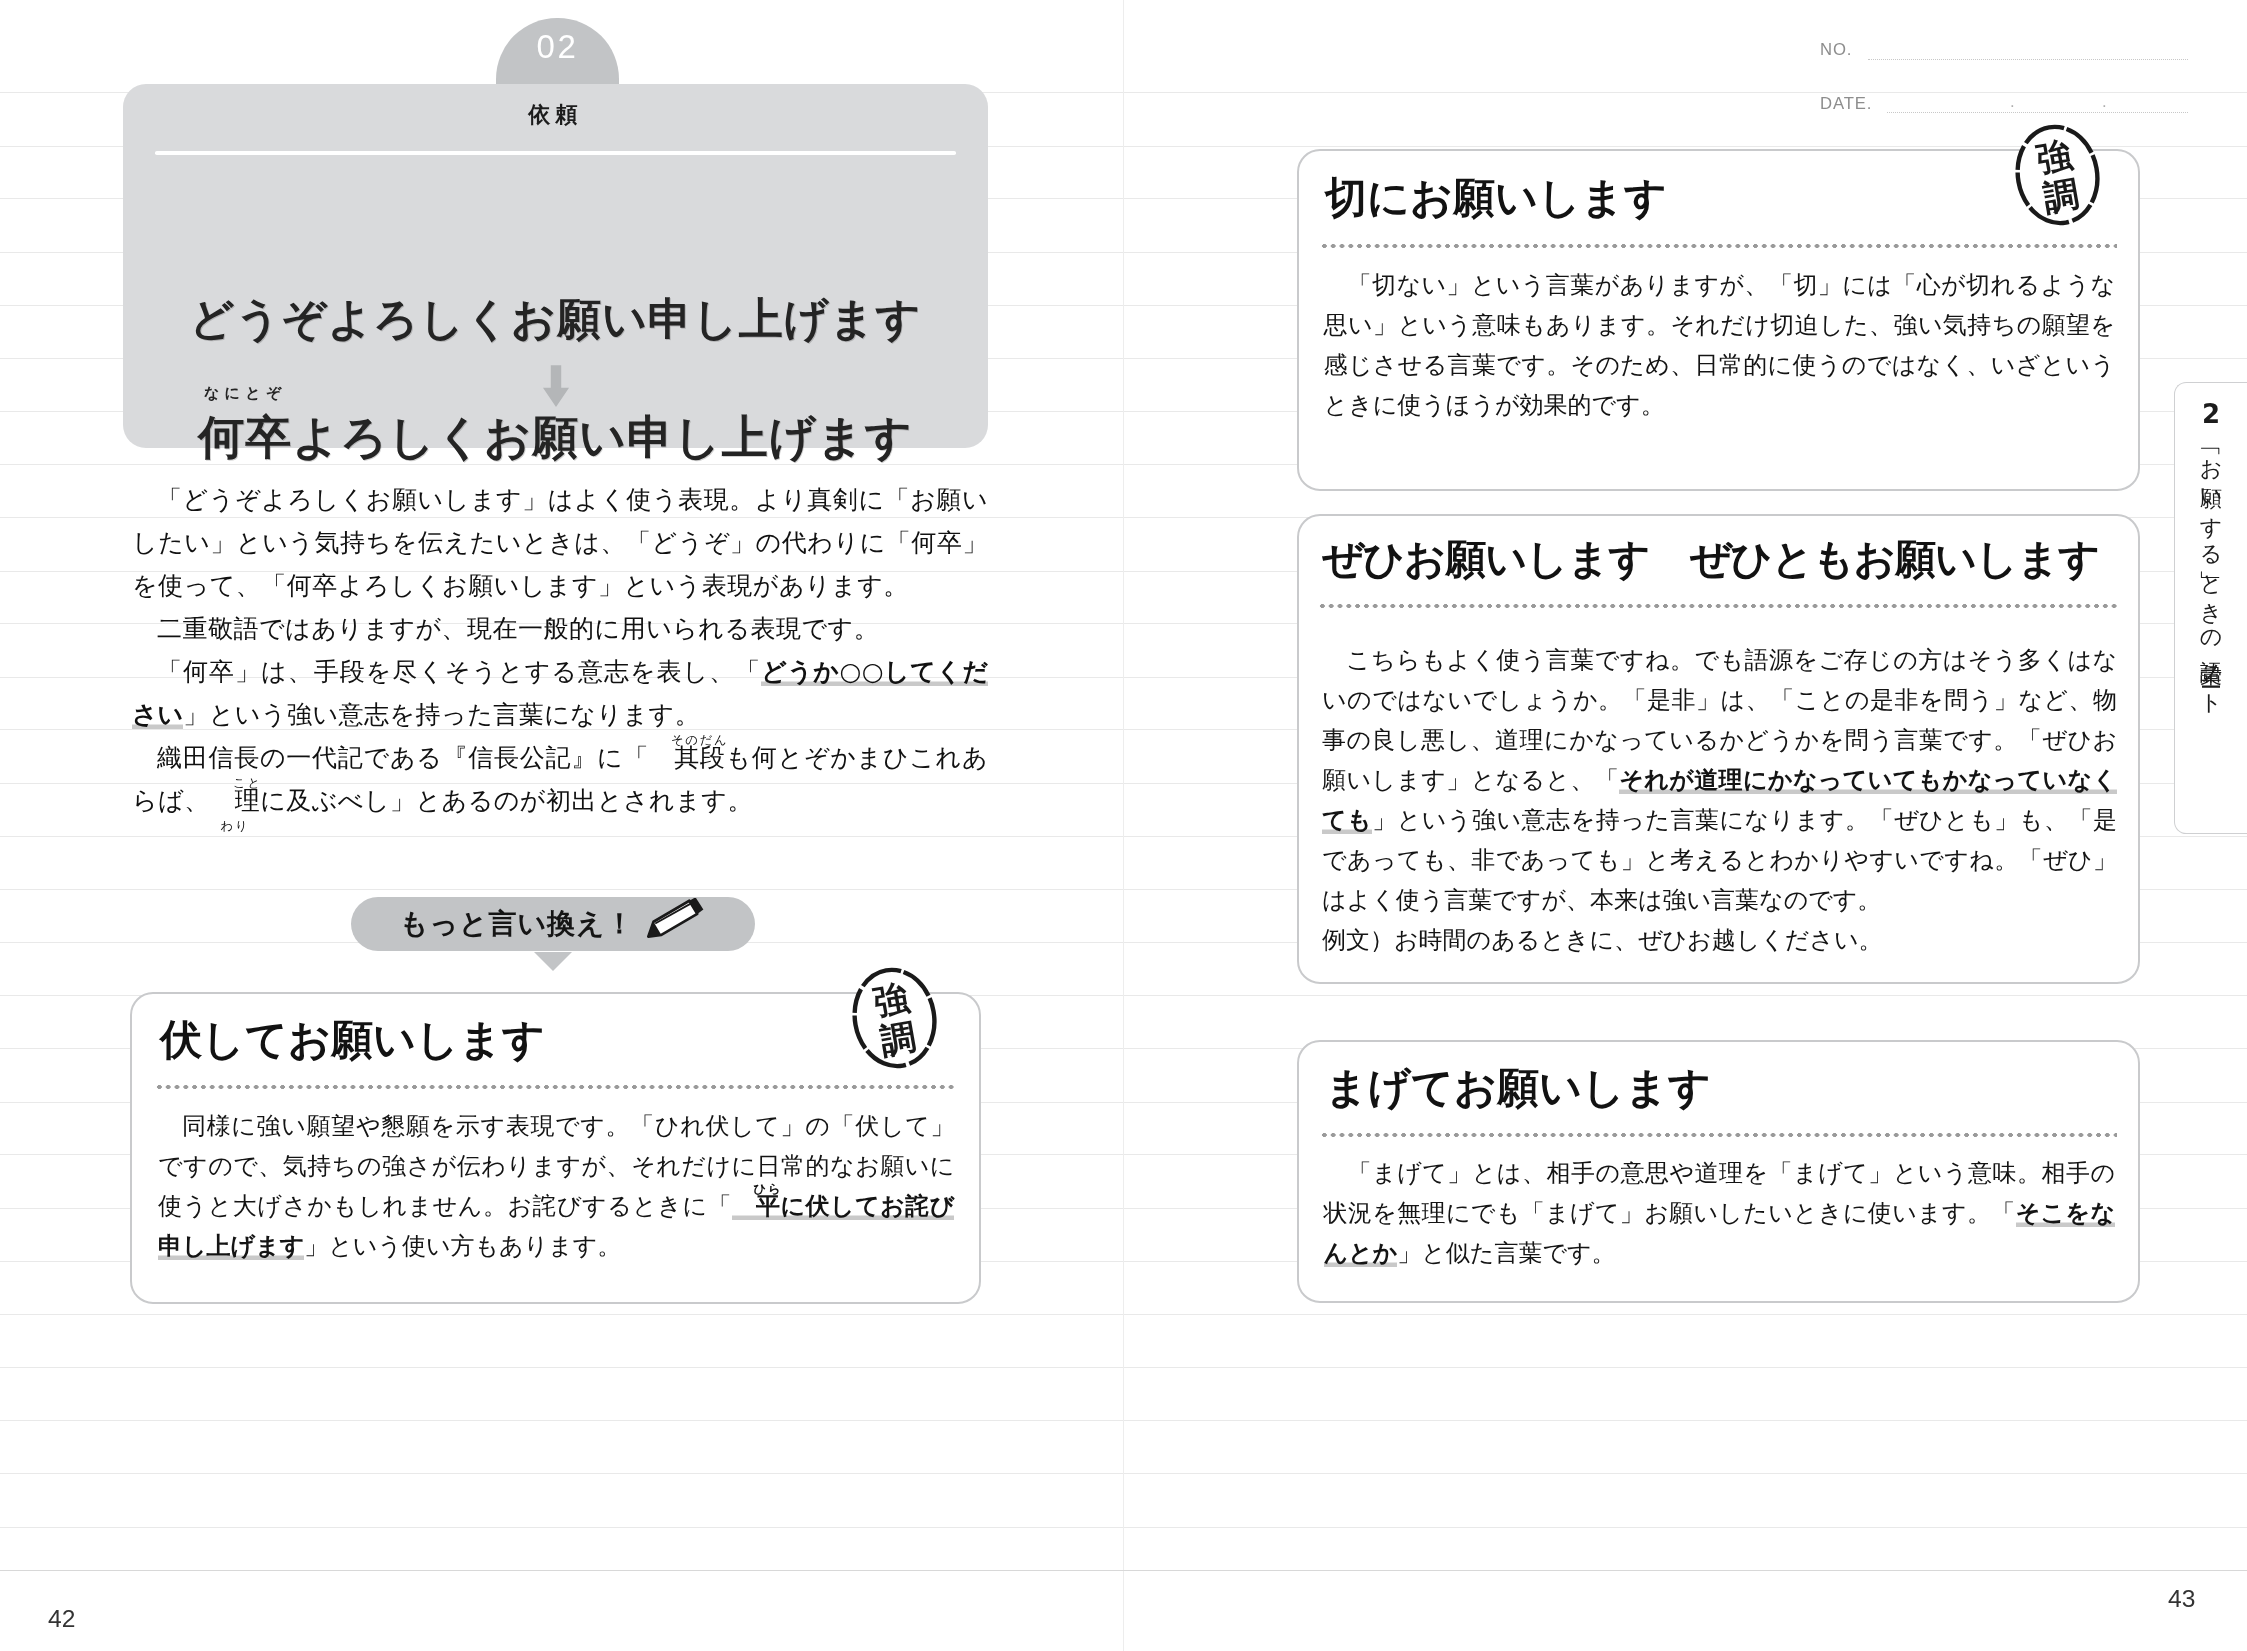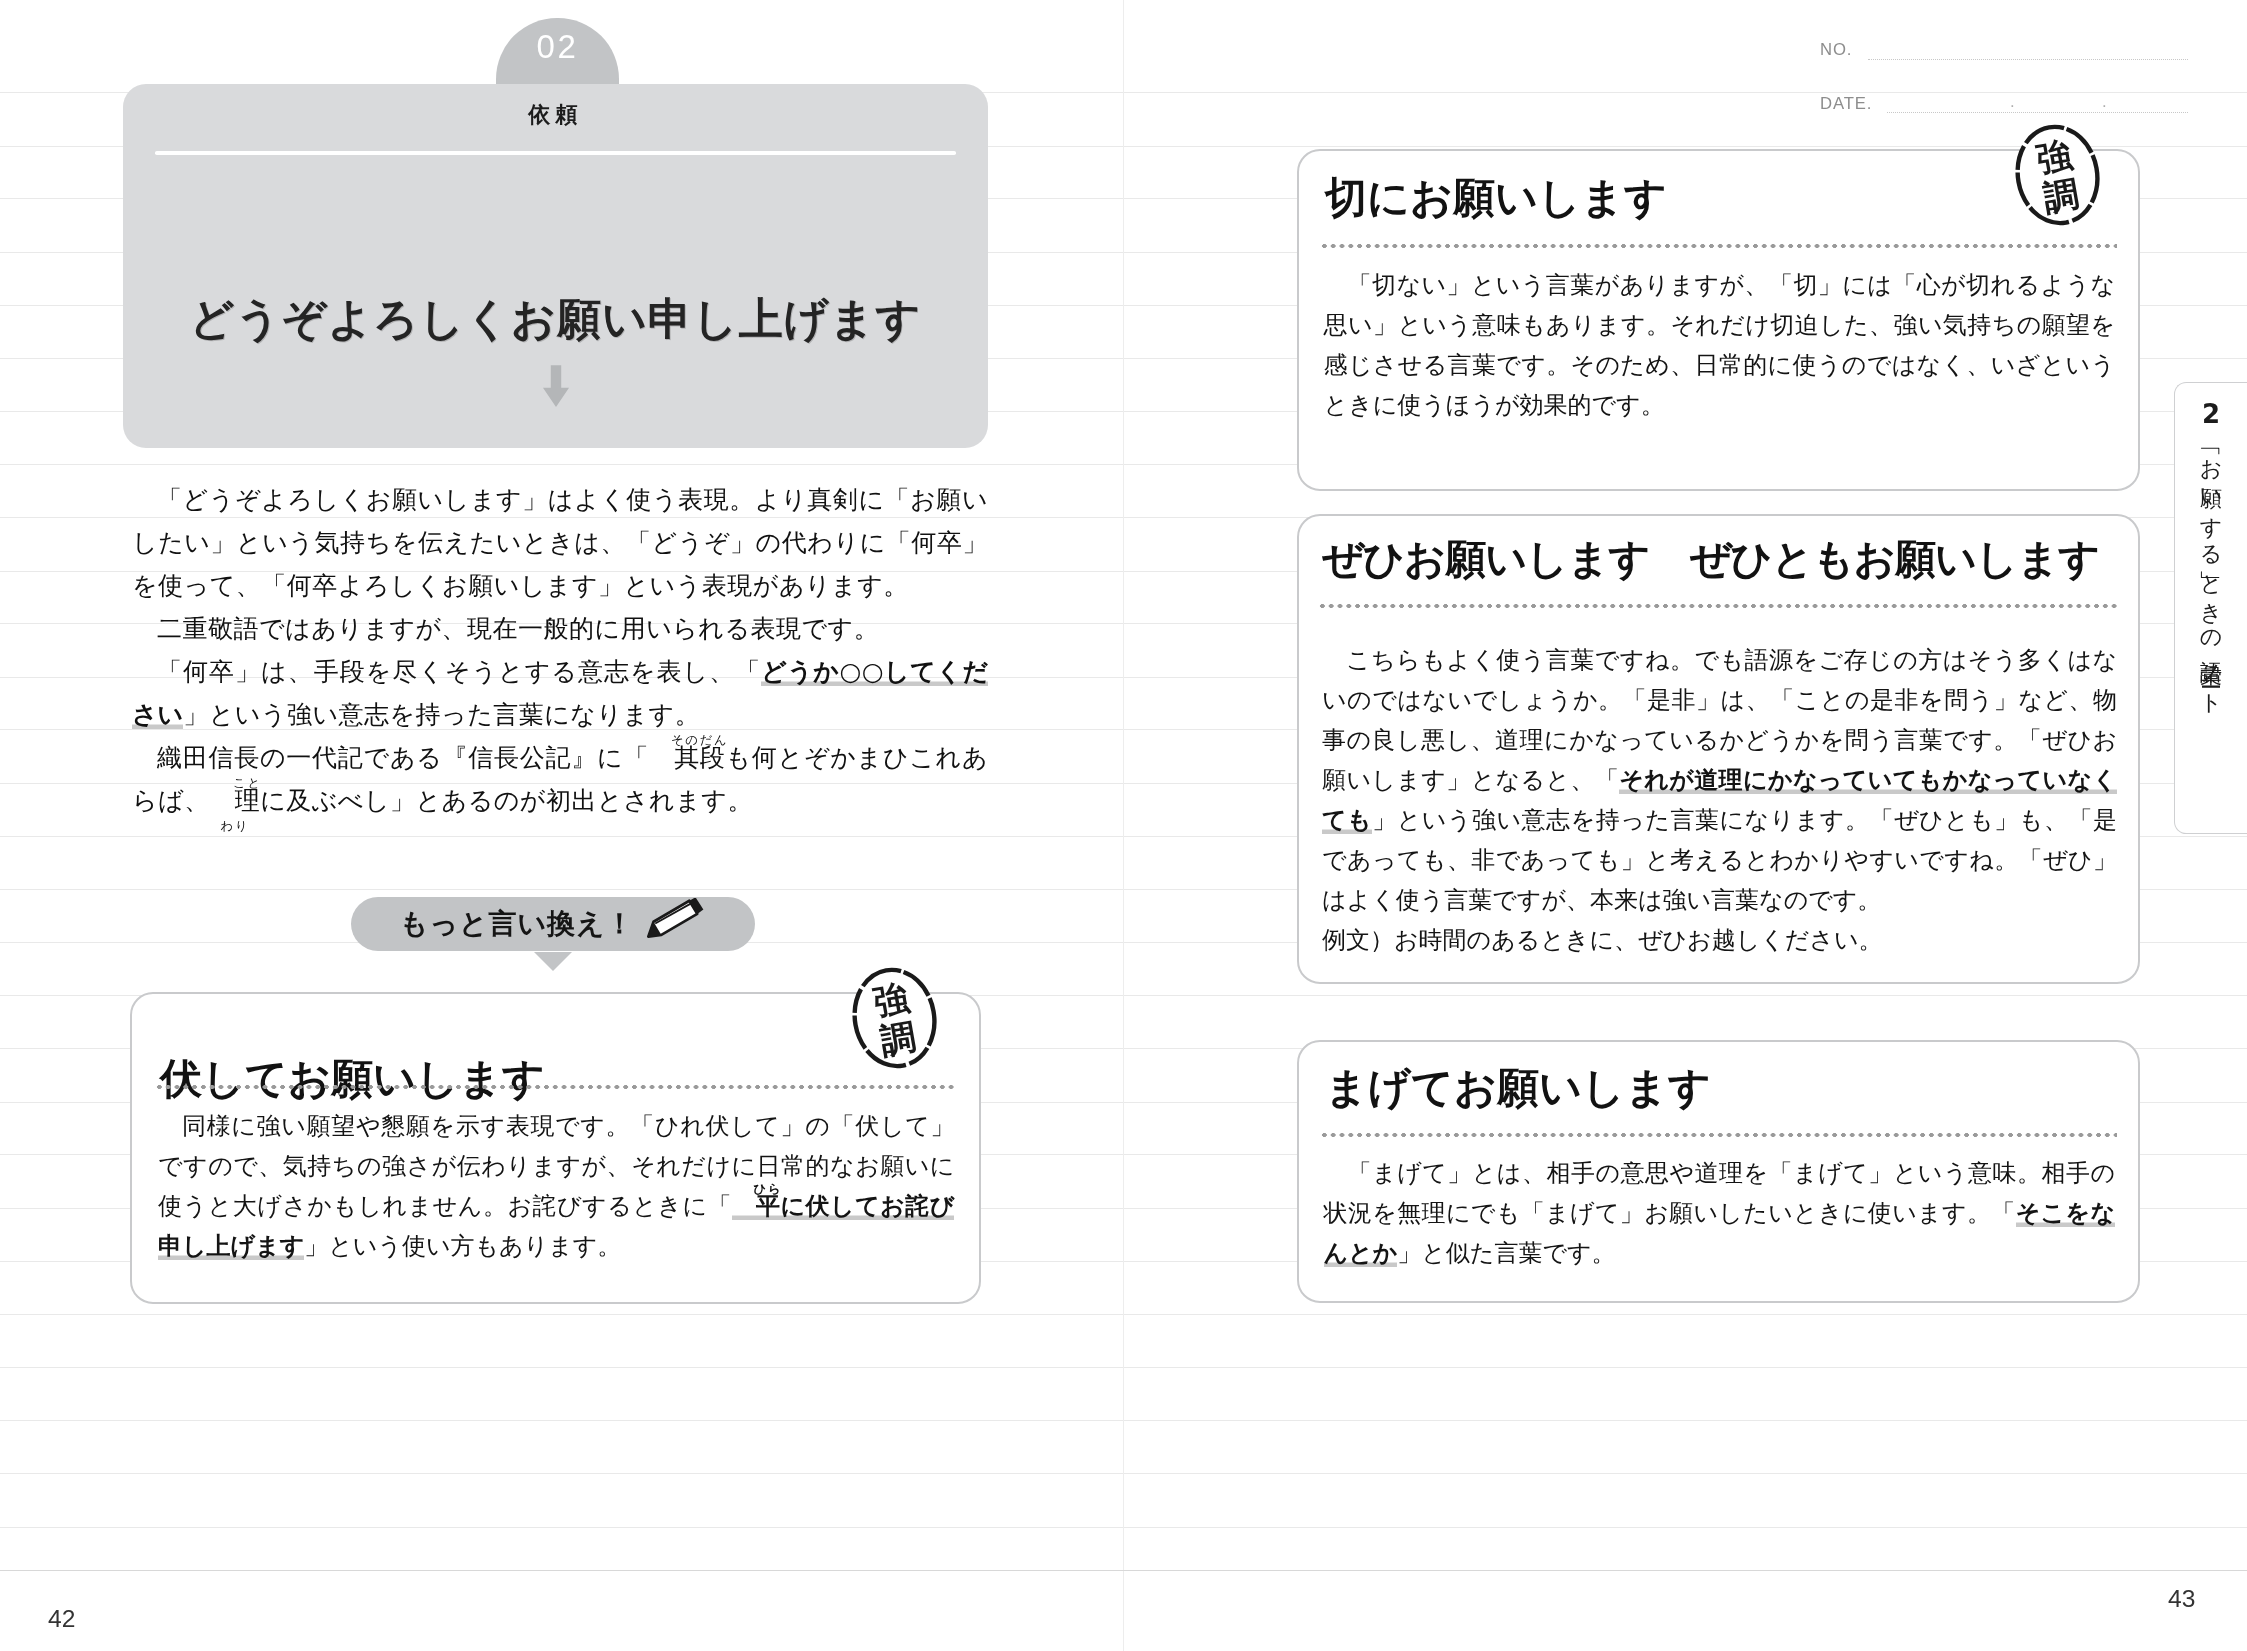--- a/index.html
+++ b/index.html
@@ -134,20 +134,23 @@
     <div class="hr"></div>
 
     <div class="phrase" style="top:206px;">どうぞよろしくお願い申し上げます</div>
 
     <div class="arrowdown" style="top:281px;">
       <svg width="40" height="44" viewBox="0 0 46 50" aria-hidden="true">
         <path d="M17 0 h12 v26 h9 L23 48 L8 26 h9 Z" fill="#b4b6b8"></path>
       </svg>
     </div>
 
+    <div class="phrase big" style="top:323px;">
+      <span class="ruby-wrap"><span class="rt">なにとぞ</span><span>何卒</span></span><span>よろしくお願い申し上げます</span>
+    </div>
   </div>
 
   <div class="bodytext" style="left:132px;top:478px;width:856px;">
     <p>「どうぞよろしくお願いします」はよく使う表現。より真剣に「お願いしたい」という気持ちを伝えたいときは、「どうぞ」の代わりに「何卒」を使って、「何卒よろしくお願いします」という表現があります。</p>
     <p>二重敬語ではありますが、現在一般的に用いられる表現です。</p>
     <p><span>「何卒」は、手段を尽くそうとする意志を表し、「</span><span class="hl">どうか○○してください</span><span>」という強い意志を持った言葉になります。</span></p>
     <p><span>織田信長の一代記である『信長公記』に「</span><span class="rb"><span class="rt">そのだん</span><span>其段</span></span><span>も何とぞかまひこれあらば、</span><span class="rb"><span class="rt">ことわり</span><span>理</span></span><span>に及ぶべし」とあるのが初出とされます。</span></p>
   </div>
 
   <div class="pill" style="left:351px;top:897px;width:404px;height:54px;">
@@ -157,21 +160,21 @@
         <path d="M6 44 L12 27 L53 3 L62 18 L21 42 Z" fill="#ffffff" stroke="#1a1a1a" stroke-width="3" stroke-linejoin="round"></path>
         <path d="M53 3 L62 18 L69 13 L60 -1 Z" fill="#1a1a1a"></path>
         <path d="M6 44 L12 27 L21 42 Z" fill="#1a1a1a"></path>
         <line x1="14" y1="29" x2="55" y2="6" stroke="#1a1a1a" stroke-width="2"></line>
       </svg>
     </span>
   </div>
   <div class="pilltail" style="left:534px;top:952px;"></div>
 
   <div class="card" style="left:130px;top:992px;width:851px;height:312px;">
-    <div class="card-title" style="left:28px;top:17.6px;font-size:42px;margin-top:39px;">伏してお願いします</div>
+    <div class="card-title" style="left:28px;top:17.6px;font-size:42px;">伏してお願いします</div>
     <div class="dotline" style="left:23px;right:23px;top:91px;"></div>
     <div class="card-body" style="left:26px;right:24.6px;top:112px;">
       <p><span>同様に強い願望や懇願を示す表現です。「ひれ伏して」の「伏して」ですので、気持ちの強さが伝わりますが、それだけに日常的なお願いに使うと大げさかもしれません。お詫びするときに「</span><span class="hl"><span class="rb"><span class="rt">ひら</span><span>平</span></span><span>に伏してお詫び申し上げます</span></span><span>」という使い方もあります。</span></p>
     </div>
   </div>
 
   <div class="stamp" style="left:847px;top:966px;">
     <svg width="95" height="104" viewBox="0 0 108 118" aria-hidden="true">
       <ellipse cx="54" cy="59" rx="45" ry="55" fill="#ffffff" stroke="#1a1a1a" stroke-width="5" stroke-dasharray="40 3 28 4 50 3" transform="rotate(-10 54 59)"></ellipse>
       <text x="54" y="52" text-anchor="middle" font-family="DejaVu Sans, sans-serif" font-weight="700" font-size="40" fill="#1a1a1a" transform="rotate(-10 54 59)">強</text>

